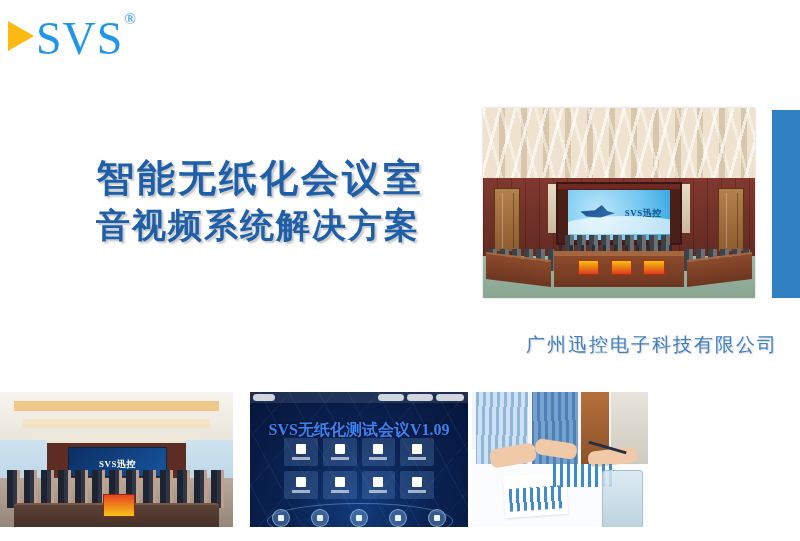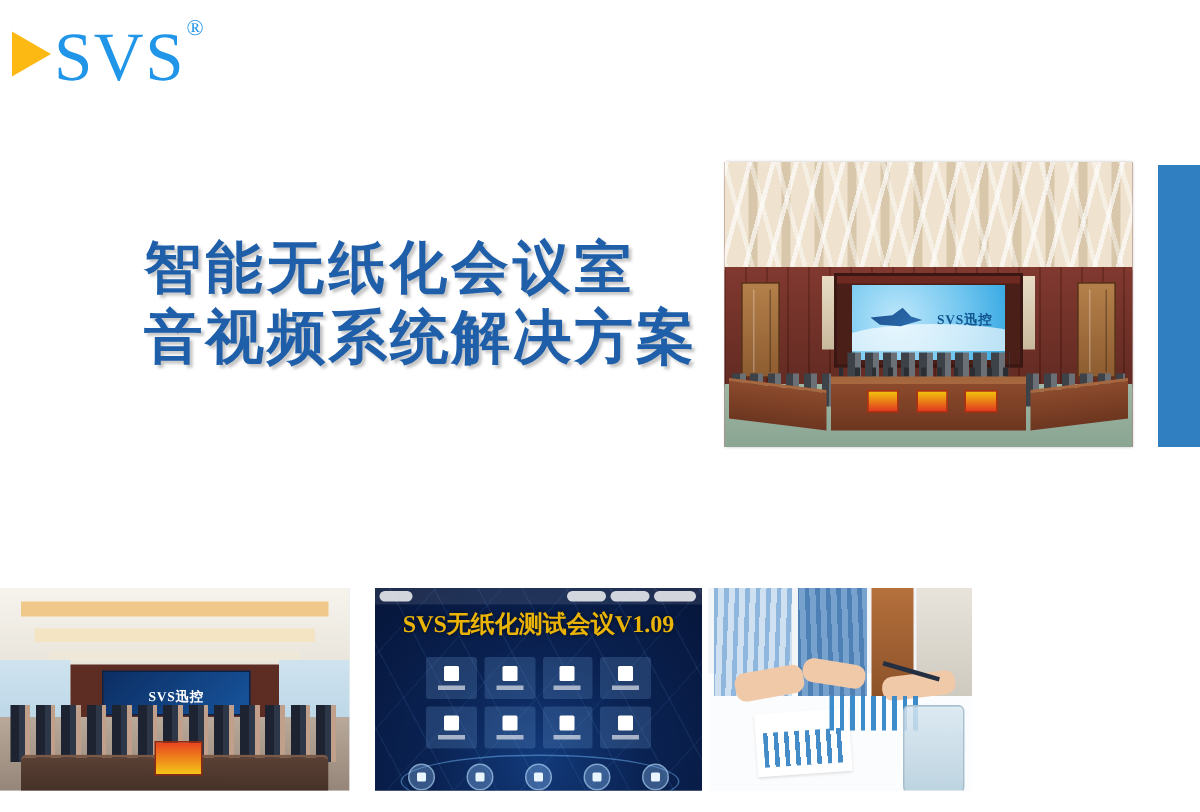--- a/index.html
+++ b/index.html
@@ -31,21 +31,21 @@
   .title-block{
     position:absolute;left:96px;top:155px;width:390px;text-align:left;
   }
   .title-line{
     font-family:"DejaVu Sans","Liberation Sans",sans-serif;
     font-size:38px;line-height:47px;color:#1f5fa9;font-weight:700;
     letter-spacing:3px;
     text-shadow:2px 2px 2px rgba(150,150,150,0.55);
     white-space:nowrap;
   }
-  .title-line.l2{font-size:39px;letter-spacing:2px;}
+  .title-line.l2{font-size:34px;letter-spacing:2px;}
 
   
   .company{
     position:absolute;right:22px;top:332px;text-align:right;
     font-family:"DejaVu Sans","Liberation Sans",sans-serif;
     font-size:19px;color:#3f7fc1;letter-spacing:2px;font-weight:400;
     text-shadow:1px 1px 1px rgba(170,170,170,0.5);
   }
   .version{
     position:absolute;right:22px;top:366px;text-align:right;
@@ -204,23 +204,23 @@
     background:
       repeating-linear-gradient(62deg,rgba(110,180,255,.25) 0 1px,rgba(0,0,0,0) 1px 26px),
       repeating-linear-gradient(-48deg,rgba(110,180,255,.18) 0 1px,rgba(0,0,0,0) 1px 33px);}
   .s2 .topbar{position:absolute;left:0;top:0;width:100%;height:11px;background:rgba(255,255,255,.10);}
   .s2 .pill{position:absolute;top:2px;height:7px;border-radius:4px;background:rgba(255,255,255,.8);}
   .s2 .pill.p0{left:3px;width:22px;}
   .s2 .pill.p1{right:64px;width:26px;}
   .s2 .pill.p2{right:35px;width:26px;}
   .s2 .pill.p3{right:4px;width:28px;}
   .s2 .uititle{
-    position:absolute;left:0;top:14px;width:100%;text-align:center;
+    position:absolute;left:0;top:28px;width:100%;text-align:center;
     font-family:"Liberation Serif","DejaVu Serif",serif;font-weight:700;
-    font-size:16px;color:#eab308;letter-spacing:0px;
+    font-size:16px;color:#3b82f6;letter-spacing:0px;
     text-shadow:0 0 3px rgba(0,0,0,.7);white-space:nowrap;
   }
   .s2 .grid{position:absolute;left:34px;top:46px;width:150px;
     display:grid;grid-template-columns:repeat(4,1fr);gap:5px;}
   .s2 .cell{height:28px;background:rgba(120,170,225,.22);border-radius:2px;
     display:flex;flex-direction:column;align-items:center;justify-content:center;}
   .s2 .cell .ic{width:10px;height:10px;background:#ffffff;border-radius:1px;}
   .s2 .cell .lb{margin-top:3px;width:18px;height:3px;background:rgba(255,255,255,.6);}
   .s2 .dock{position:absolute;left:22px;bottom:14px;width:174px;display:flex;justify-content:space-between;}
   .s2 .dk{width:16px;height:16px;border-radius:50%;background:rgba(140,190,240,.35);
@@ -296,20 +296,21 @@
     <div class="flag f1"></div>
     <div class="flag f2"></div>
     <div class="flag f3"></div>
   </div>
 
   <div class="title-block">
     <div class="title-line l1">智能无纸化会议室</div>
     <div class="title-line l2">音视频系统解决方案</div>
   </div>
 
+  <div class="company">广州迅控电子科技有限公司</div>
 
   <div class="strip">
 
     <div class="s-img s1">
       <div class="ceil"></div>
       <div class="ceilband"></div>
       <div class="ceilband2"></div>
       <div class="ceilband3"></div>
       <div class="win l"></div>
       <div class="win r"></div>

